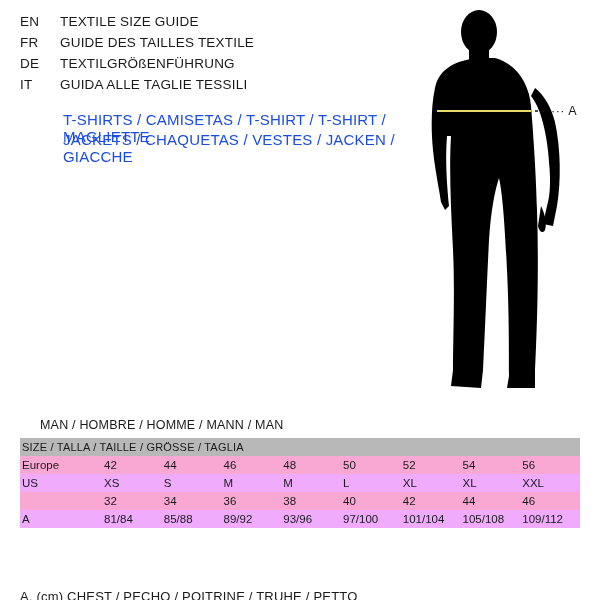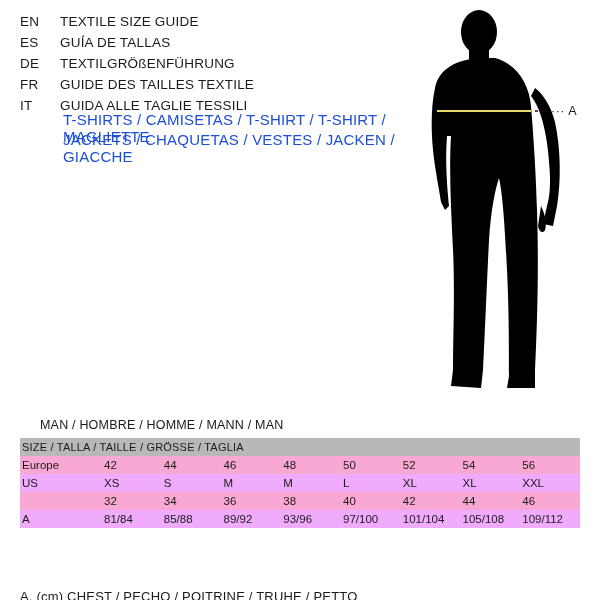--- a/index.html
+++ b/index.html
@@ -135,30 +135,26 @@
 <body>
 
 <div class="page">
 
   <div class="lang-block">
     <div class="lang-row">
       <span class="lang-code">EN</span>
       <span class="lang-text">TEXTILE SIZE GUIDE</span>
     </div>
     <div class="lang-row">
-      <span class="lang-code">ES</span>
-      <span class="lang-text">GUÍA DE TALLAS</span>
+      <span class="lang-code">FR</span>
+      <span class="lang-text">GUIDE DES TAILLES TEXTILE</span>
     </div>
     <div class="lang-row">
       <span class="lang-code">DE</span>
       <span class="lang-text">TEXTILGRÖßENFÜHRUNG</span>
-    </div>
-    <div class="lang-row">
-      <span class="lang-code">FR</span>
-      <span class="lang-text">GUIDE DES TAILLES TEXTILE</span>
     </div>
     <div class="lang-row">
       <span class="lang-code">IT</span>
       <span class="lang-text">GUIDA ALLE TAGLIE TESSILI</span>
     </div>
   </div>
 
   <div class="cat-block">
     <div class="cat-line">T-SHIRTS / CAMISETAS / T-SHIRT / T-SHIRT / MAGLIETTE</div>
     <div class="cat-line">JACKETS / CHAQUETAS / VESTES / JACKEN / GIACCHE</div>

